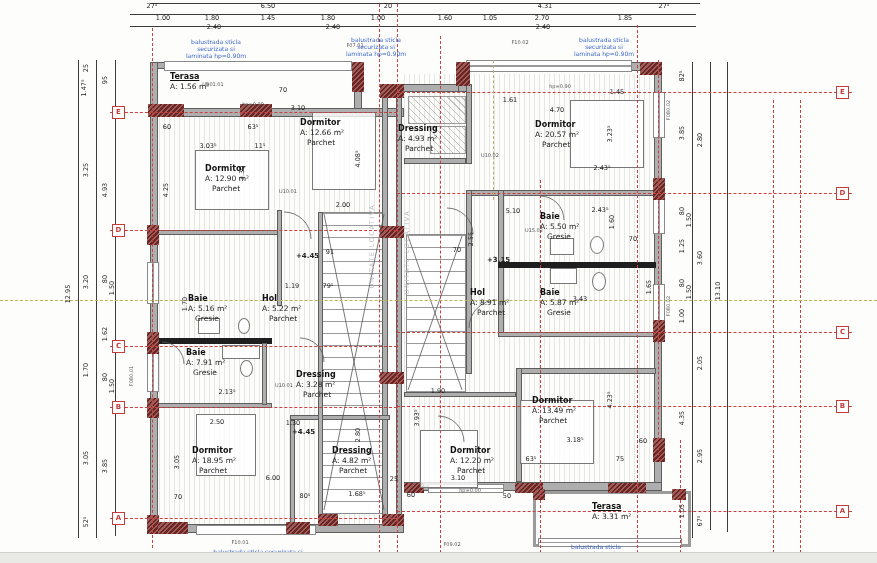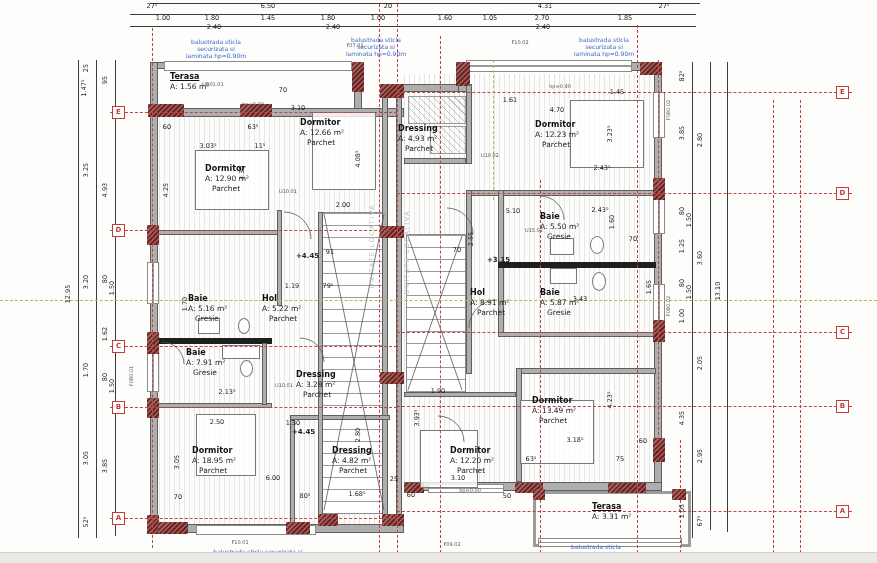--- a/index.html
+++ b/index.html
@@ -316,21 +316,21 @@
     <div class="ra">A: 12.66 m²</div>
     <div class="rf">Parchet</div>
   </div>
     <div class="abs room" style="left: 398px; top: 124px;">
     <div class="rn">Dressing</div>
     <div class="ra">A: 4.93 m²</div>
     <div class="rf">Parchet</div>
   </div>
     <div class="abs room" style="left: 535px; top: 120px;">
     <div class="rn">Dormitor</div>
-    <div class="ra">A: 12.23 m²</div>
+    <div class="ra">A: 20.57 m²</div>
     <div class="rf">Parchet</div>
   </div>
     <div class="abs room" style="left: 540px; top: 212px;">
     <div class="rn">Baie</div>
     <div class="ra">A: 5.50 m²</div>
     <div class="rf">Gresie</div>
   </div>
     <div class="abs room" style="left: 188px; top: 294px;">
     <div class="rn">Baie</div>
     <div class="ra">A: 5.16 m²</div>

